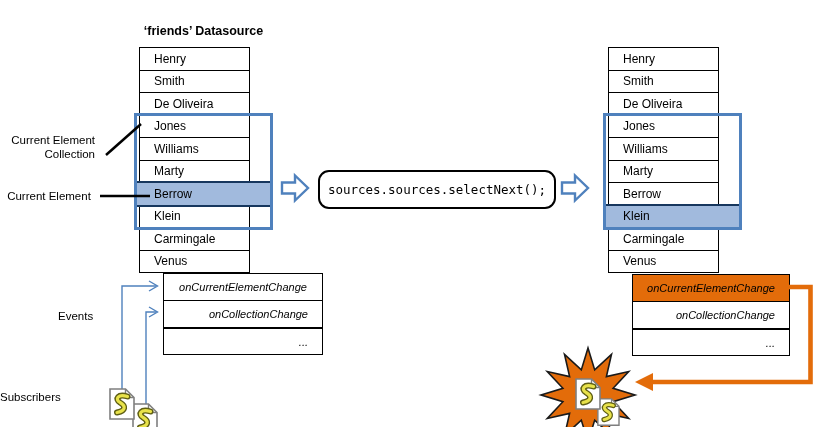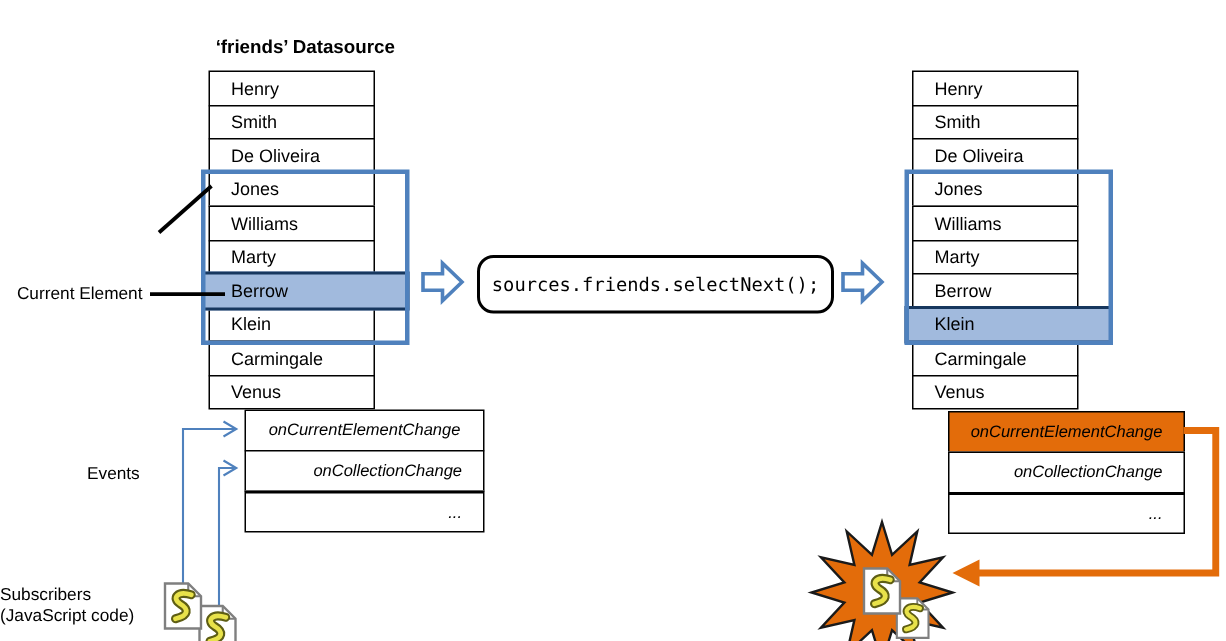--- a/index.html
+++ b/index.html
@@ -40,21 +40,21 @@
 
   .code-box {
     position:absolute; left:318px; top:146px; width:238px; height:39px; box-sizing:border-box;
     border:2.5px solid #000; border-radius:11px; background:#fff; z-index:2;
     display:flex; align-items:center; justify-content:center;
     font-family:"DejaVu Sans Mono", monospace; font-size:12.5px; white-space:nowrap;
   }
 
   .side-label { position:absolute; font-size:11.5px; line-height:14px; z-index:2; }
   .lbl-collection { left:3px; top:109px; width:92px; text-align:right; }
-  .lbl-current    { left:3px; top:165px; width:92px; text-align:right; white-space:nowrap; }
+  .lbl-current    { left:3px; top:165px; width:92px; text-align:center; white-space:nowrap; }
   .lbl-events     { left:58px; top:285px; }
   .lbl-subs       { left:0px; top:366px; width:100px; text-align:left; }
   .lbl-execute    { left:515px; top:411px; width:136px; text-align:center;
                     font-style:italic; font-size:12.5px; }
 </style>
 </head>
 <body>
 
 <div id="canvas">
 
@@ -86,28 +86,28 @@
 
   <div class="ev-row ev-center" style="left:163px; top:249px; width:160px">onCurrentElementChange</div>
   <div class="ev-row ev-right" style="left:163px; top:276px; width:160px">onCollectionChange</div>
   <div class="ev-row ev-right ev-thick" style="left:163px; top:303px; width:160px">...</div>
 
   <div class="ev-row ev-center ev-orange" style="left:632px; top:250px; width:158px">onCurrentElementChange</div>
   <div class="ev-row ev-right" style="left:632px; top:277px; width:158px">onCollectionChange</div>
   <div class="ev-row ev-right ev-thick" style="left:632px; top:304px; width:158px">...</div>
 
   <div class="code-box">
-    <span>sources.friends.selectNext();</span>
+    <span>sources.sources.selectNext();</span>
   </div>
 
+  <div class="side-label lbl-collection">Current Element Collection</div>
   <div class="side-label lbl-current">Current Element</div>
   <div class="side-label lbl-events">Events</div>
   <div class="side-label lbl-subs">
     <div>Subscribers</div>
-    <div>(JavaScript code)</div>
   </div>
   <div class="side-label lbl-execute">Execute associated code</div>
 
   <svg id="shapes" viewBox="0 0 817 427">
     <defs>
       <g id="scr">
         <path d="M1,1 H16.5 L25,9.5 V31 H1 Z" fill="#ffffff" stroke="#7F7F7F" stroke-width="1.6"></path>
         <path d="M16.5,1 V9.5 H25" fill="none" stroke="#7F7F7F" stroke-width="1.4"></path>
         <path d="M18.5,8.5 C9,5.5 5.5,11 11,14.5 C17,18 17,22.5 8,24.5" fill="none" stroke="#5e5e14" stroke-width="6" stroke-linecap="round"></path>
         <path d="M18.5,8.5 C9,5.5 5.5,11 11,14.5 C17,18 17,22.5 8,24.5" fill="none" stroke="#E8E24A" stroke-width="3.2" stroke-linecap="round"></path>

